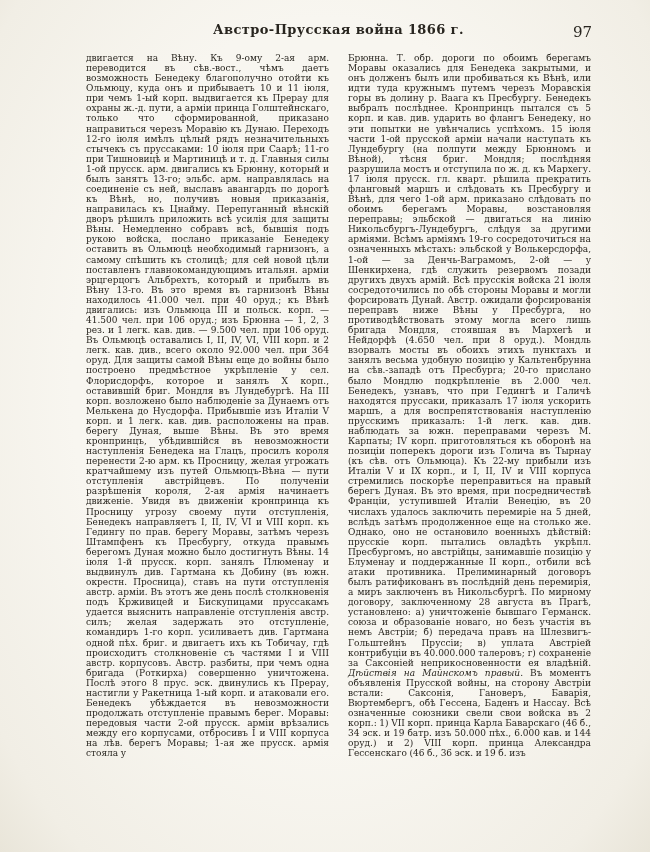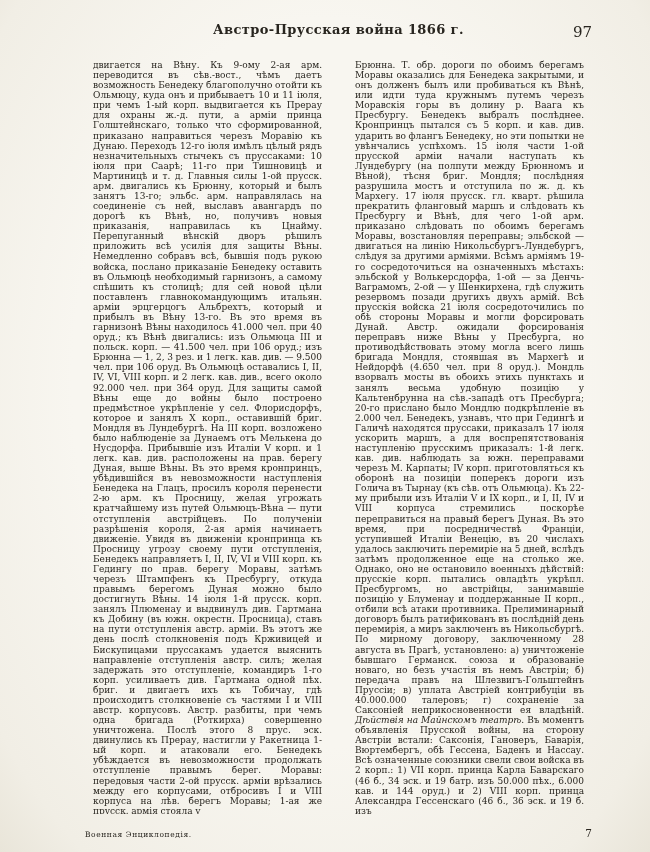--- a/index.html
+++ b/index.html
@@ -47,21 +47,21 @@
     gap: 17px;
     overflow: hidden;
   }
   .column {
     width: 245px;
     text-align: justify;
     font-size: 9px;
     line-height: 1.12;
     word-spacing: -0.3px;
   }
-  .column p { margin: 8px; }
+  .column p { margin: 1px; }
   .italic { font-style: italic; }
   .footer {
     position: absolute;
     bottom: 13px;
     left: 85px;
     width: 507px;
     display: flex;
     justify-content: space-between;
     align-items: baseline;
   }
@@ -83,24 +83,20 @@
     <span class="page-number">97</span>
   </div>
 
   <div class="columns">
     <div class="column">
       <p>двигается на Вѣну. Къ 9-ому 2-ая арм. переводится въ сѣв.-вост., чѣмъ даетъ возможность Бенедеку благополучно отойти къ Ольмюцу, куда онъ и прибываетъ 10 и 11 іюля, при чемъ 1-ый корп. выдвигается къ Прерау для охраны ж.-д. пути, а арміи принца Голштейнскаго, только что сформированной, приказано направиться черезъ Моравію къ Дунаю. Переходъ 12-го іюля имѣлъ цѣлый рядъ незначительныхъ стычекъ съ пруссаками: 10 іюля при Саарѣ; 11-го при Тишновицѣ и Мартиницѣ и т. д. Главныя силы 1-ой прусск. арм. двигались къ Брюнну, который и былъ занятъ 13-го; эльбс. арм. направлялась на соединеніе съ ней, выславъ авангардъ по дорогѣ къ Вѣнѣ, но, получивъ новыя приказанія, направилась къ Цнайму. Перепуганный вѣнскій дворъ рѣшилъ приложить всѣ усилія для защиты Вѣны. Немедленно собравъ всѣ, бывшія подъ рукою войска, послано приказаніе Бенедеку оставить въ Ольмюцѣ необходимый гарнизонъ, а самому спѣшить къ столицѣ; для сей новой цѣли поставленъ главнокомандующимъ итальян. арміи эрцгерцогъ Альбрехтъ, который и прибылъ въ Вѣну 13-го. Въ это время въ гарнизонѣ Вѣны находилось 41.000 чел. при 40 оруд.; къ Вѣнѣ двигались: изъ Ольмюца III и польск. корп. — 41.500 чел. при 106 оруд.; изъ Брюнна — 1, 2, 3 рез. и 1 легк. кав. див. — 9.500 чел. при 106 оруд. Въ Ольмюцѣ оставались I, II, IV, VI, VIII корп. и 2 легк. кав. див., всего около 92.000 чел. при 364 оруд. Для защиты самой Вѣны еще до войны было построено предмѣстное укрѣпленіе у сел. Флорисдорфъ, которое и занялъ X корп., оставившій бриг. Мондля въ Лундебургѣ. На III корп. возложено было наблюденіе за Дунаемъ отъ Мелькена до Нусдорфа. Прибывшіе изъ Италіи V корп. и 1 легк. кав. див. расположены на прав. берегу Дуная, выше Вѣны. Въ это время кронпринцъ, убѣдившійся въ невозможности наступленія Бенедека на Глацъ, просилъ короля перенести 2-ю арм. къ Просницу, желая угрожать кратчайшему изъ путей Ольмюцъ-Вѣна — пути отступленія австрійцевъ. По полученіи разрѣшенія короля, 2-ая армія начинаетъ движеніе. Увидя въ движеніи кронпринца къ Просницу угрозу своему пути отступленія, Бенедекъ направляетъ I, II, IV, VI и VIII корп. къ Гедингу по прав. берегу Моравы, затѣмъ черезъ Штампфенъ къ Пресбургу, откуда правымъ берегомъ Дуная можно было достигнуть Вѣны. 14 іюля 1-й прусск. корп. занялъ Плюменау и выдвинулъ див. Гартмана къ Добину (въ южн. окрестн. Просница), ставъ на пути отступленія австр. арміи. Въ этотъ же день послѣ столкновенія подъ Крживицей и Бискупицами пруссакамъ удается выяснить направленіе отступленія австр. силъ; желая задержать это отступленіе, командиръ 1-го корп. усиливаетъ див. Гартмана одной пѣх. бриг. и двигаетъ ихъ къ Тобичау, гдѣ происходитъ столкновеніе съ частями I и VIII австр. корпусовъ. Австр. разбиты, при чемъ одна бригада (Роткирха) совершенно уничтожена. Послѣ этого 8 прус. эск. двинулись къ Прерау, настигли у Ракетница 1-ый корп. и атаковали его. Бенедекъ убѣждается въ невозможности продолжать отступленіе правымъ берег. Моравы: передовыя части 2-ой прусск. арміи врѣзались между его корпусами, отбросивъ I и VIII корпуса на лѣв. берегъ Моравы; 1-ая же прусск. армія стояла у</p>
     </div>
     <div class="column">
       <p>
         <span>Брюнна. Т. обр. дороги по обоимъ берегамъ Моравы оказались для Бенедека закрытыми, и онъ долженъ былъ или пробиваться къ Вѣнѣ, или идти туда кружнымъ путемъ черезъ Моравскія горы въ долину р. Ваага къ Пресбургу. Бенедекъ выбралъ послѣднее. Кронпринцъ пытался съ 5 корп. и кав. див. ударить во флангъ Бенедеку, но эти попытки не увѣнчались успѣхомъ. 15 іюля части 1-ой прусской арміи начали наступать къ Лундебургу (на полпути между Брюнномъ и Вѣной), тѣсня бриг. Мондля; послѣдняя разрушила мостъ и отступила по ж. д. къ Мархегу. 17 іюля прусск. гл. кварт. рѣшила прекратить фланговый маршъ и слѣдовать къ Пресбургу и Вѣнѣ, для чего 1-ой арм. приказано слѣдовать по обоимъ берегамъ Моравы, возстановляя переправы; эльбской — двигаться на линію Никольсбургъ-Лундебургъ, слѣдуя за другими арміями. Всѣмъ арміямъ 19-го сосредоточиться на означенныхъ мѣстахъ: эльбской у Волькерсдорфа, 1-ой — за Денчь-Ваграмомъ, 2-ой — у Шенкирхена, гдѣ служить резервомъ позади другихъ двухъ армій. Всѣ прусскія войска 21 іюля сосредоточились по обѣ стороны Моравы и могли форсировать Дунай. Австр. ожидали форсированія переправъ ниже Вѣны у Пресбурга, но противодѣйствовать этому могла всего лишь бригада Мондля, стоявшая въ Мархегѣ и Нейдорфѣ (4.650 чел. при 8 оруд.). Мондль взорвалъ мосты въ обоихъ этихъ пунктахъ и занялъ весьма удобную позицію у Кальтенбрунна на сѣв.-западѣ отъ Пресбурга; 20-го прислано было Мондлю подкрѣпленіе въ 2.000 чел. Бенедекъ, узнавъ, что при Гедингѣ и Галичѣ находятся пруссаки, приказалъ 17 іюля ускорить маршъ, а для воспрепятствованія наступленію прусскимъ приказалъ: 1-й легк. кав. див. наблюдать за южн. переправами черезъ М. Карпаты; IV корп. приготовляться къ оборонѣ на позиціи поперекъ дороги изъ Голича въ Тырнау (къ сѣв. отъ Ольмюца). Къ 22-му прибыли изъ Италіи V и IX корп., и I, II, IV и VIII корпуса стремились поскорѣе переправиться на правый берегъ Дуная. Въ это время, при посредничествѣ Франціи, уступившей Италіи Венецію, въ 20 числахъ удалось заключить перемиріе на 5 дней, вслѣдъ затѣмъ продолженное еще на столько же. Однако, оно не остановило военныхъ дѣйствій: прусскіе корп. пытались овладѣть укрѣпл. Пресбургомъ, но австрійцы, занимавшіе позицію у Блуменау и поддержанные II корп., отбили всѣ атаки противника. Прелиминарный договоръ былъ ратификованъ въ послѣдній день перемирія, а миръ заключенъ въ Никольсбургѣ. По мирному договору, заключенному 28 августа въ Прагѣ, установлено: а) уничтоженіе бывшаго Германск. союза и образованіе новаго, но безъ участія въ немъ Австріи; б) передача правъ на Шлезвигъ-Гольштейнъ Пруссіи; в) уплата Австріей контрибуціи въ 40.000.000 талеровъ; г) сохраненіе за Саксоніей неприкосновенности ея владѣній.</span>
-        <span class="italic">Дѣйствія на Майнскомъ театрѣ.</span>
+        <span class="italic">Дѣйствія на Майнскомъ правый.</span>
         <span>Въ моментъ объявленія Прусской войны, на сторону Австріи встали: Саксонія, Гановеръ, Баварія, Вюртембергъ, обѣ Гессена, Баденъ и Нассау. Всѣ означенные союзники свели свои войска въ 2 корп.: 1) VII корп. принца Карла Баварскаго (46 б., 34 эск. и 19 батр. изъ 50.000 пѣх., 6.000 кав. и 144 оруд.) и 2) VIII корп. принца Александра Гессенскаго (46 б., 36 эск. и 19 б. изъ</span>
       </p>
     </div>
   </div>
 
-  <div class="footer">
-    <span class="footer-pub">Военная Энциклопедія.</span>
-    <span class="footer-sheet">7</span>
-  </div>
 
 </div>
 
 </body></html>

